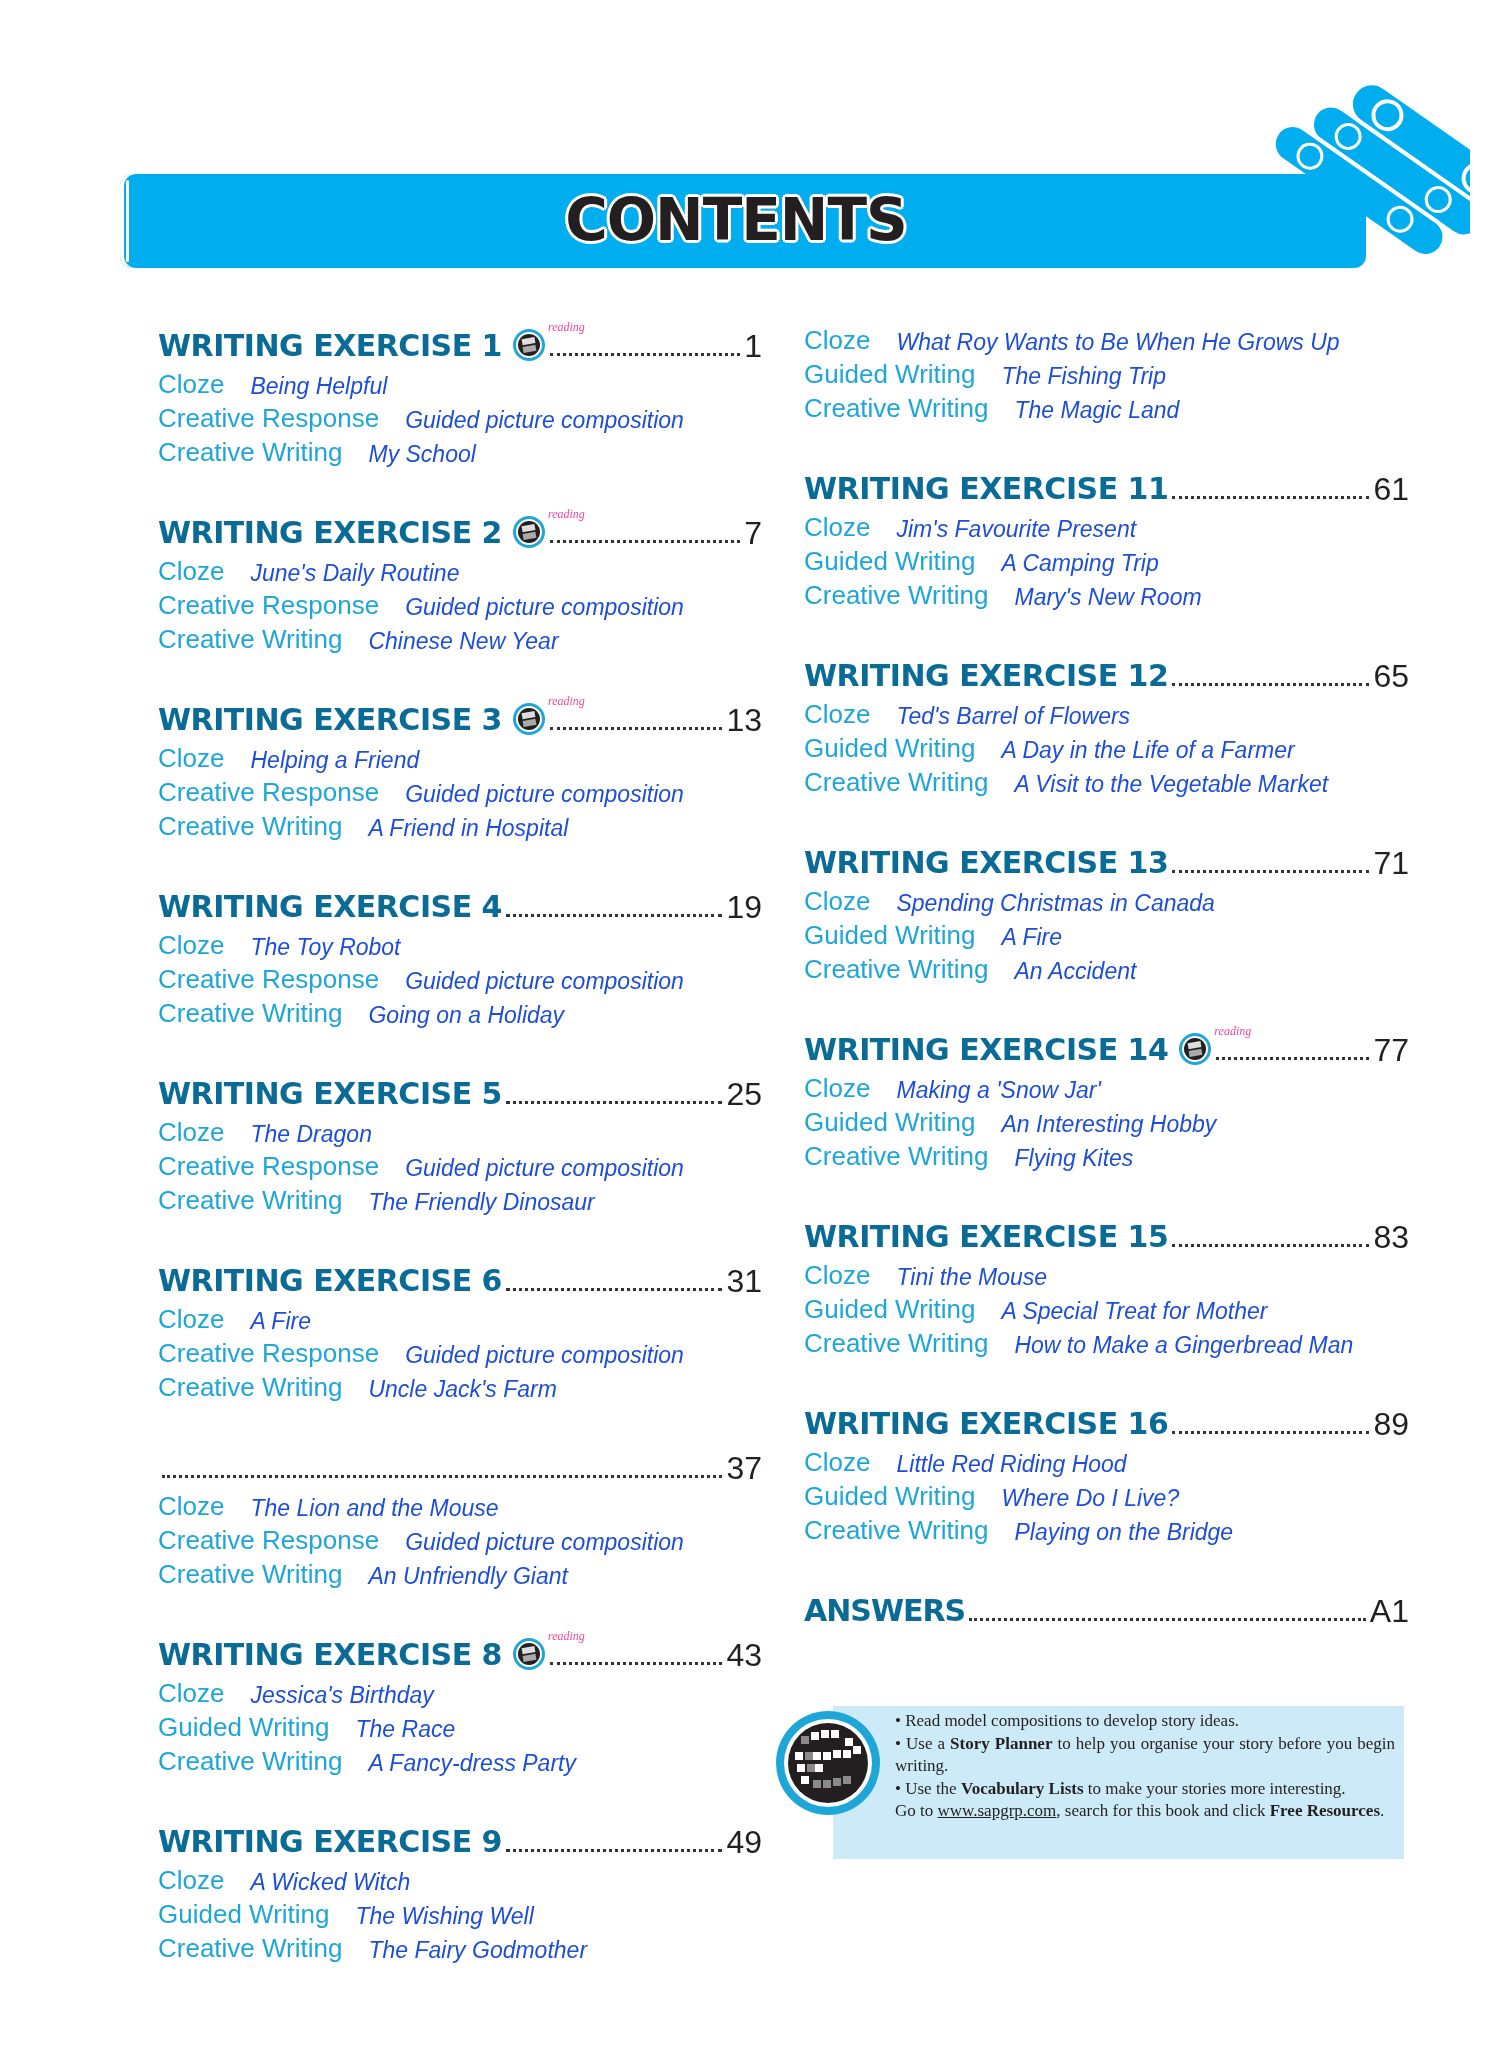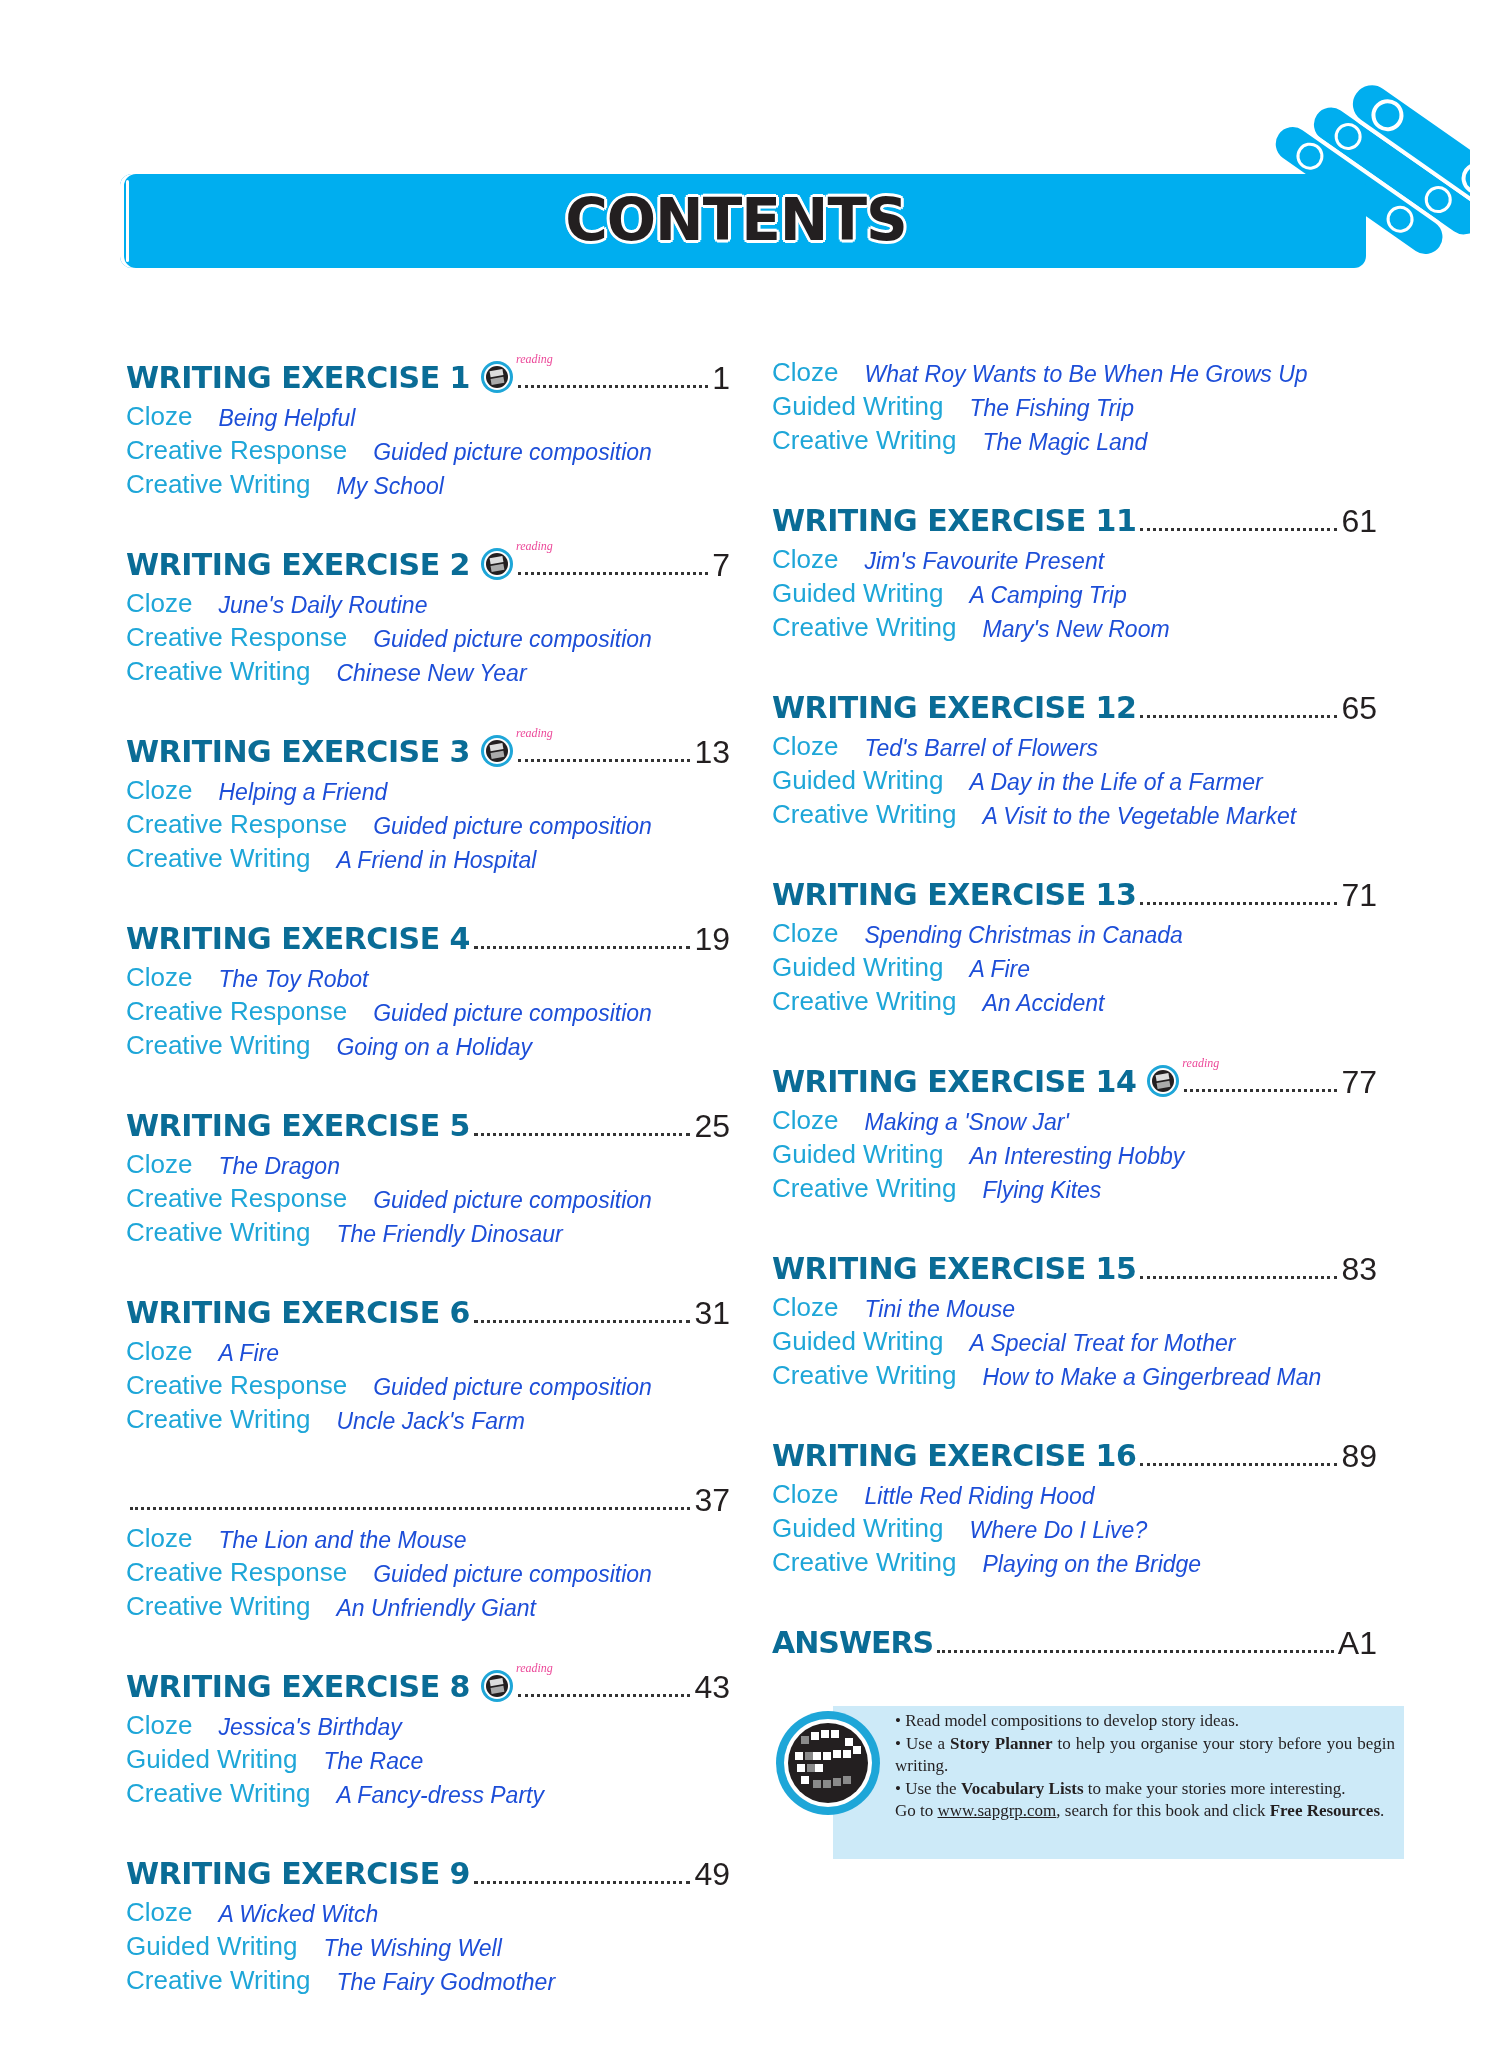--- a/index.html
+++ b/index.html
@@ -16,21 +16,21 @@
     position: absolute; left: 126px; top: 180px; width: 3px; height: 82px; background: #ffffff; border-radius: 2px;
   }
   .banner-title {
     position: absolute; left: 113px; width: 1246px; top: 180px; text-align: center;
     font-family: "DejaVu Sans", sans-serif; font-weight: bold; font-size: 58px; letter-spacing: -1px;
     color: #231f20;
     text-shadow: 3px 0 0 #fff, -3px 0 0 #fff, 0 3px 0 #fff, 0 -3px 0 #fff, 2px 2px 0 #fff, -2px -2px 0 #fff, 2px -2px 0 #fff, -2px 2px 0 #fff;
     line-height: 80px;
   }
   .boards { position: absolute; left: 1250px; top: 75px; width: 220px; height: 200px; }
-  .column { position: absolute; top: 354px; }
+  .column { position: absolute; top: 322px; margin-left: 32px; }
   .col-left { left: 126px; width: 604px; }
   .col-right { left: 772px; width: 605px; }
   .entry { margin-bottom: 41px; }
   .entry-head {
     display: flex; align-items: flex-end; height: 44px;
   }
   .ex-title {
     font-family: "DejaVu Sans", sans-serif; font-weight: bold; font-size: 30px; color: #0a6c96;
     white-space: nowrap; letter-spacing: -0.5px; line-height: 40px;
   }

